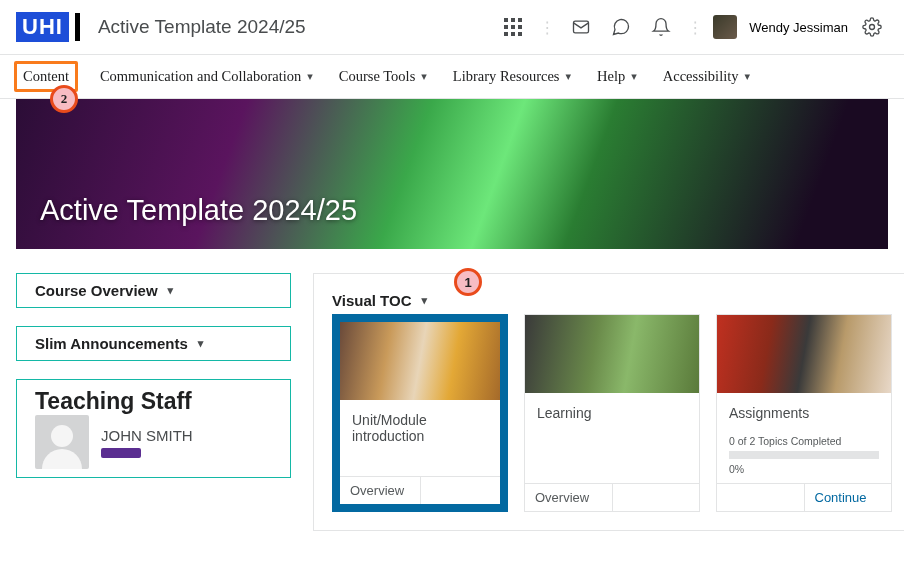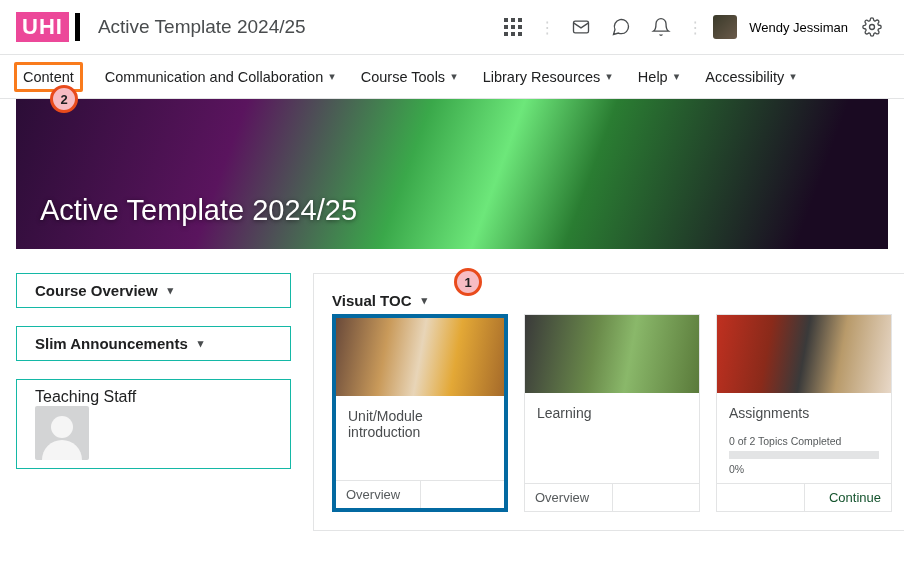--- a/index.html
+++ b/index.html
@@ -1,73 +1,73 @@
 <!DOCTYPE html>
 <html><head>
   <meta charset="utf-8">
   <style>
     * { box-sizing: border-box; margin: 0; padding: 0; }
     body { font-family: -apple-system, BlinkMacSystemFont, "Segoe UI", Arial, sans-serif; width: 904px; height: 567px; background: #fff; overflow: hidden; font-size: 14px; color: #202122; }
 
     
     .topbar { display: flex; align-items: center; height: 55px; padding: 0 16px; border-bottom: 1px solid #e3e4e5; }
     .logo { display: flex; align-items: center; gap: 6px; margin-right: 8px; }
-    .logo-mark { background: #ec4899; color: #fff; font-weight: 800; font-size: 22px; letter-spacing: 1px; padding: 2px 6px; }
+    .logo-mark { background: #1d4ed8; color: #fff; font-weight: 800; font-size: 22px; letter-spacing: 1px; padding: 2px 6px; }
     .logo-bar { width: 5px; height: 28px; background: #000; display: inline-block; }
     .course-title-top { font-size: 19px; font-weight: 400; margin-left: 10px; color: #494c4e; }
     .topbar-right { margin-left: auto; display: flex; align-items: center; gap: 8px; }
     .icon-btn { width: 32px; height: 32px; display: flex; align-items: center; justify-content: center; border-radius: 4px; cursor: pointer; color: #494c4e; }
     .vsep { color: #d3d4d5; font-size: 16px; padding: 0 2px; }
     .avatar { width: 24px; height: 24px; border-radius: 3px; background: linear-gradient(135deg, #3a3a2a, #6a5a4a); display: inline-block; }
     .username { font-size: 13px; color: #000000; margin-left: 4px; }
 
     
-    .nav { display: flex; align-items: center; height: 44px; padding: 0 14px; gap: 18px; border-bottom: 1px solid #e3e4e5; position: relative; }
+    .nav { display: flex; align-items: center; height: 44px; padding: 0 14px; gap: 18px; border-bottom: 1px solid #e3e4e5; position: relative; font-family: Liberation Serif, serif; }
     .nav-item { display: flex; align-items: center; gap: 6px; font-size: 14.5px; color: #202122; cursor: pointer; padding: 4px 4px; }
     .nav-item.highlight { border: 3px solid #f97b1c; padding: 4px 6px; border-radius: 2px; }
     .chev { font-size: 11px; color: #494c4e; }
 
     
     .annot { position: absolute; width: 28px; height: 28px; border-radius: 50%; background: #f7bcc3; border: 3px solid #e94b1c; display: flex; align-items: center; justify-content: center; font-weight: 700; font-size: 13px; z-index: 50; }
 
     
     .hero { margin: 0 16px; height: 150px; position: relative; overflow: hidden; background: linear-gradient(110deg, #2b0d36 0%, #5a145e 25%, #3aa84a 45%, #6de77a 55%, #2a7d32 65%, #1a0a22 90%); display: flex; align-items: flex-end; padding: 22px 24px; }
     .hero-title { color: #fff; font-size: 29px; font-weight: 400; text-shadow: 0 1px 4px rgba(0,0,0,.5); }
 
     
     .main { display: flex; padding: 24px 16px 0 16px; gap: 22px; }
     .sidebar { width: 275px; flex: 0 0 275px; display: flex; flex-direction: column; gap: 18px; }
     .panel { border: 1px solid #14b8a6; background: #fff; padding: 8px 18px; }
     .panel-title { font-weight: 700; font-size: 15px; display: flex; align-items: center; gap: 10px; }
-    .teaching-staff h2 { font-size: 16px; font-weight: 400; }
+    .teaching-staff h2 { font-size: 23px; font-weight: 700; }
     .staff-row { display: flex; align-items: center; gap: 12px; }
     .staff-avatar { width: 54px; height: 54px; background: #d3d4d5; border-radius: 2px; position: relative; }
     .staff-avatar::before { content: ""; position: absolute; top: 10px; left: 50%; transform: translateX(-50%); width: 22px; height: 22px; border-radius: 50%; background: #f5f5f5; }
     .staff-avatar::after { content: ""; position: absolute; bottom: 0; left: 50%; transform: translateX(-50%); width: 40px; height: 20px; border-radius: 20px 20px 0 0; background: #f5f5f5; }
     .staff-name { font-size: 15px; font-weight: 400; color: #494c4e; }
     .staff-badge { width: 40px; height: 10px; background: #5b2e91; border-radius: 2px; margin-top: 4px; }
 
     .content-area { flex: 1; border: 1px solid #e3e4e5; background: #fff; padding: 18px; position: relative; }
     .toc-header { font-weight: 700; font-size: 15px; display: flex; align-items: center; gap: 10px; margin-bottom: 5px; }
 
     .cards { display: flex; gap: 16px; }
     .card { width: 176px; border: 1px solid #e3e4e5; display: flex; flex-direction: column; position: relative; }
-    .card.highlight { border: 4px solid #0369a1; justify-content: flex-end; }
+    .card.highlight { border: 8px solid #0369a1; justify-content: flex-end; }
     .card-img { height: 78px; width: 100%; }
     .img1 { background: linear-gradient(100deg, #6a4a3a 0%, #c99a5a 30%, #e8d5b8 50%, #e3a836 70%, #a56a2a 100%); }
     .img2 { background: linear-gradient(100deg, #3a3a3a 0%, #6a8a4a 40%, #8ab86a 60%, #5a7a3a 100%); }
     .img3 { background: linear-gradient(100deg, #c03020 0%, #8a2a1a 30%, #3a3a3a 50%, #b89a6a 70%, #e8d8c8 100%); }
     .card-body { padding: 12px 12px 8px 12px; min-height: 72px; }
     .card-title { font-size: 14px; color: #494c4e; font-weight: 400; }
     .card-progress { padding: 0 12px 8px 12px; font-size: 10.5px; color: #565a5c; }
     .prog-bar { width: 100%; height: 8px; background: #e3e4e5; margin: 4px 0; }
     .card-footer { border-top: 1px solid #e3e4e5; display: flex; height: 28px; margin-top: auto; }
     .card-footer .cell { flex: 1; display: flex; align-items: center; padding: 0 10px; font-size: 13px; color: #565a5c; border-right: 1px solid #e3e4e5; }
     .card-footer .cell:last-child { border-right: none; }
-    .card-footer .link { color: #14532d; justify-content: flex-end; }
+    .card-footer .link { color: #0369a1; }
   </style>
 </head>
 <body>
 
 <div class="topbar">
   <div class="logo">
     <span class="logo-mark">UHI</span>
     <span class="logo-bar"></span>
   </div>
   <div class="course-title-top">Active Template 2024/25</div>
@@ -160,20 +160,24 @@
     <div class="panel">
       <div class="panel-title">
         <span>Slim Announcements</span>
         <span class="chev">▾</span>
       </div>
     </div>
     <div class="panel teaching-staff">
       <h2>Teaching Staff</h2>
       <div class="staff-row">
         <div class="staff-avatar"></div>
+        <div>
+          <div class="staff-name">JOHN SMITH</div>
+          <div class="staff-badge"></div>
+        </div>
       </div>
     </div>
   </div>
 
   <div class="content-area">
     <div class="annot" style="top:-6px; left:140px;">1</div>
     <div class="toc-header">
       <span>Visual TOC</span>
       <span class="chev">▾</span>
     </div>

